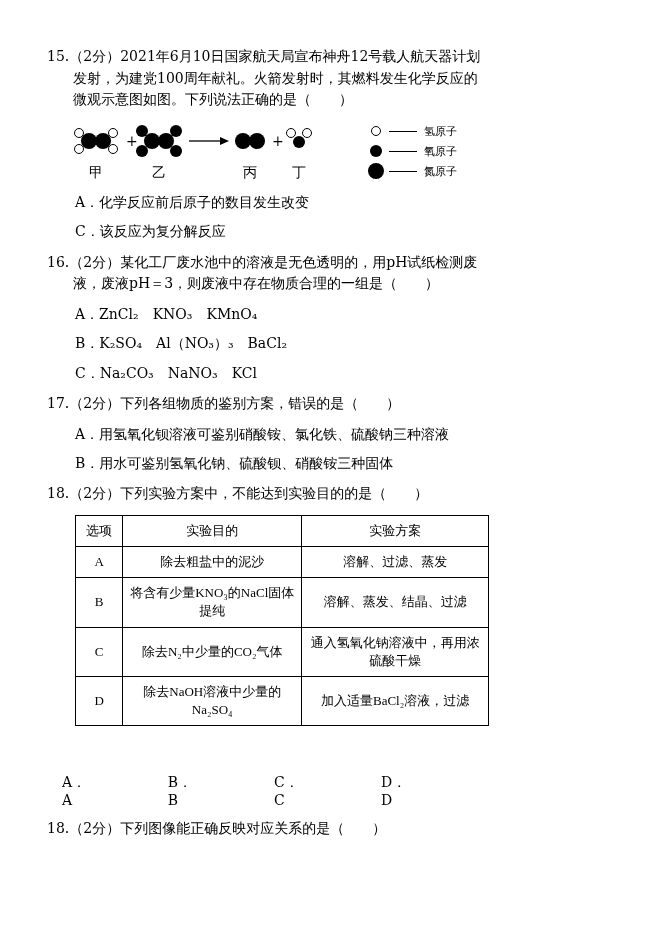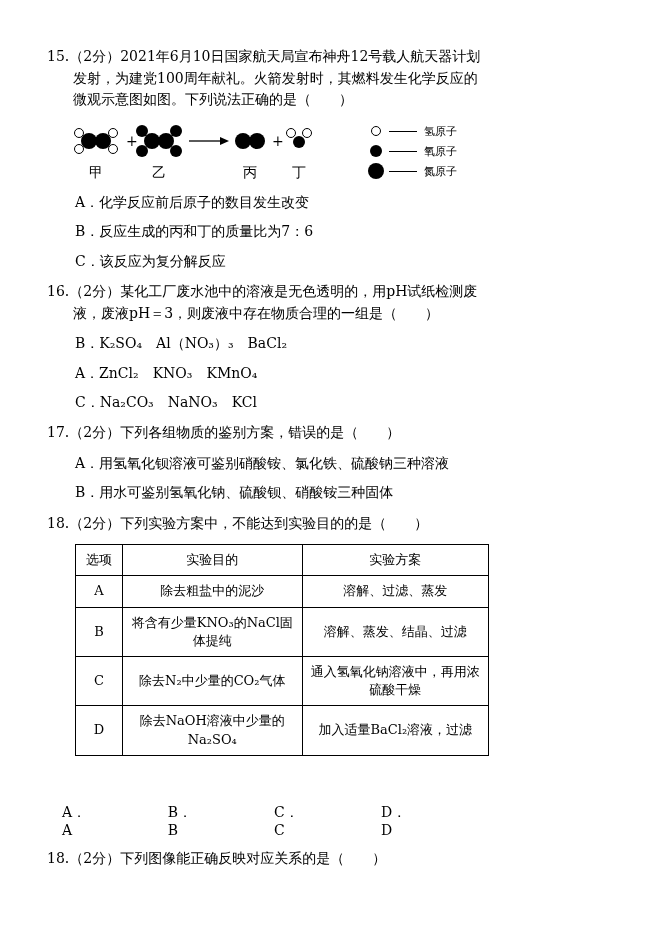--- a/index.html
+++ b/index.html
@@ -30,21 +30,21 @@
   .m-label, .op-sign {
     font-family:"DejaVu Serif","Liberation Serif",serif;
     font-size:14px; fill:#000;
   }
   .legend { margin-left:34px; }
   .legend-row { display:flex; align-items:center; margin:2px 0; height:18px; }
   .legend-dash { display:inline-block; width:28px; border-top:1px solid #000; margin:0 7px 0 4px; }
   .legend-label { font-size:11px; }
 
   
-  .exp-table { border-collapse:collapse; margin:10px 0 6px 28px; font-size:13px; }
+  .exp-table { border-collapse:collapse; margin:10px 0 6px 28px; font-size:13px;font-family:Liberation Serif, serif; }
   .exp-table th, .exp-table td {
     border:1px solid #000; text-align:center; vertical-align:middle;
     font-weight:normal; padding:6px 6px; line-height:1.4;
   }
   .col-opt { width:42px; }
   .col-purpose { width:212px; }
   .col-plan { width:226px; }
 
   .answer-row { display:flex; margin:12px 0 6px 15px; }
   .answer-item { margin-right:72px;margin-top:36px; }
@@ -122,30 +122,29 @@
             <circle class="n-atom" cx="9" cy="9" r="8"></circle>
           </svg>
           <span class="legend-dash"></span>
           <span class="legend-label">氮原子</span>
         </div>
       </div>
     </div>
 
     <div class="options">
       <p class="option">A．化学反应前后原子的数目发生改变</p>
-      <p class="option">B．反应生成的丙和丁的质量比为7：6</p>
       <p class="option">C．该反应为复分解反应</p>
     </div>
   </section>
 
   <section class="question">
     <p class="q-text">16.（2分）某化工厂废水池中的溶液是无色透明的，用pH试纸检测废液，废液pH＝3，则废液中存在物质合理的一组是（　　）</p>
     <div class="options">
+      <p class="option">A．ZnCl₂　KNO₃　KMnO₄</p>
       <p class="option">B．K₂SO₄　Al（NO₃）₃　BaCl₂</p>
-      <p class="option">A．ZnCl₂　KNO₃　KMnO₄</p>
       <p class="option">C．Na₂CO₃　NaNO₃　KCl</p>
     </div>
   </section>
 
   <section class="question">
     <p class="q-text">17.（2分）下列各组物质的鉴别方案，错误的是（　　）</p>
     <div class="options">
       <p class="option">A．用氢氧化钡溶液可鉴别硝酸铵、氯化铁、硫酸钠三种溶液</p>
       <p class="option">B．用水可鉴别氢氧化钠、硫酸钡、硝酸铵三种固体</p>
     </div>

